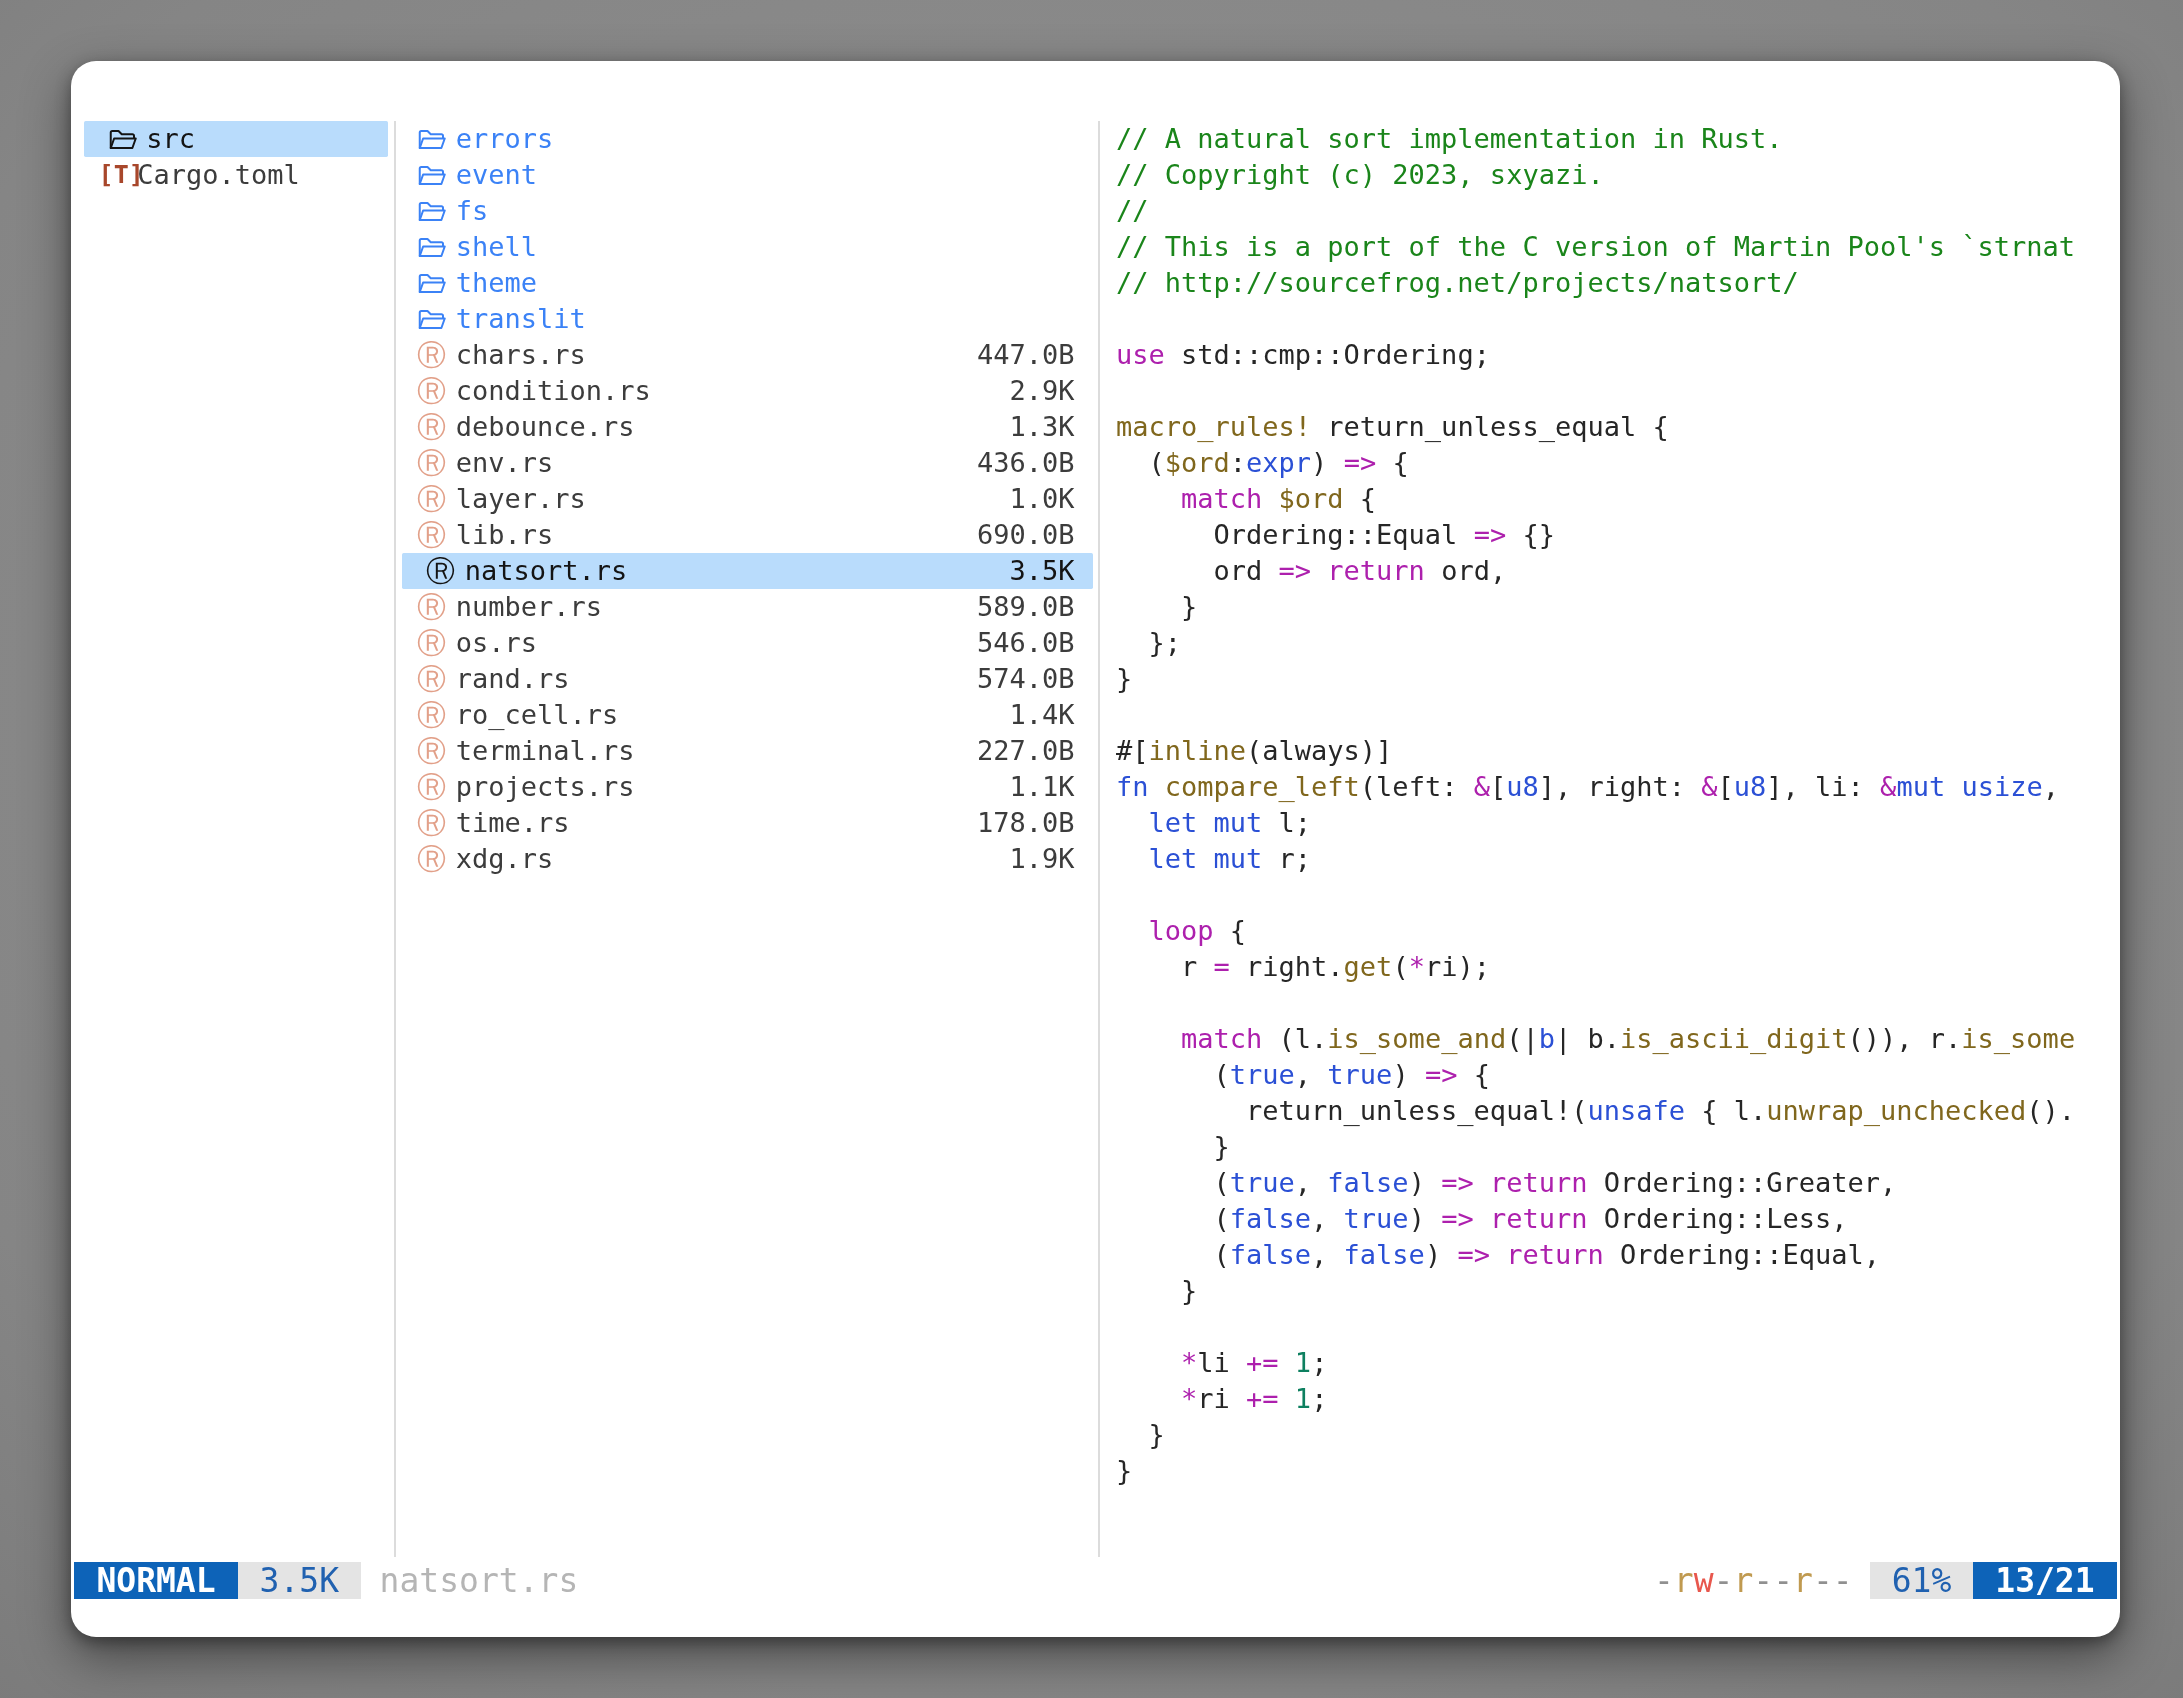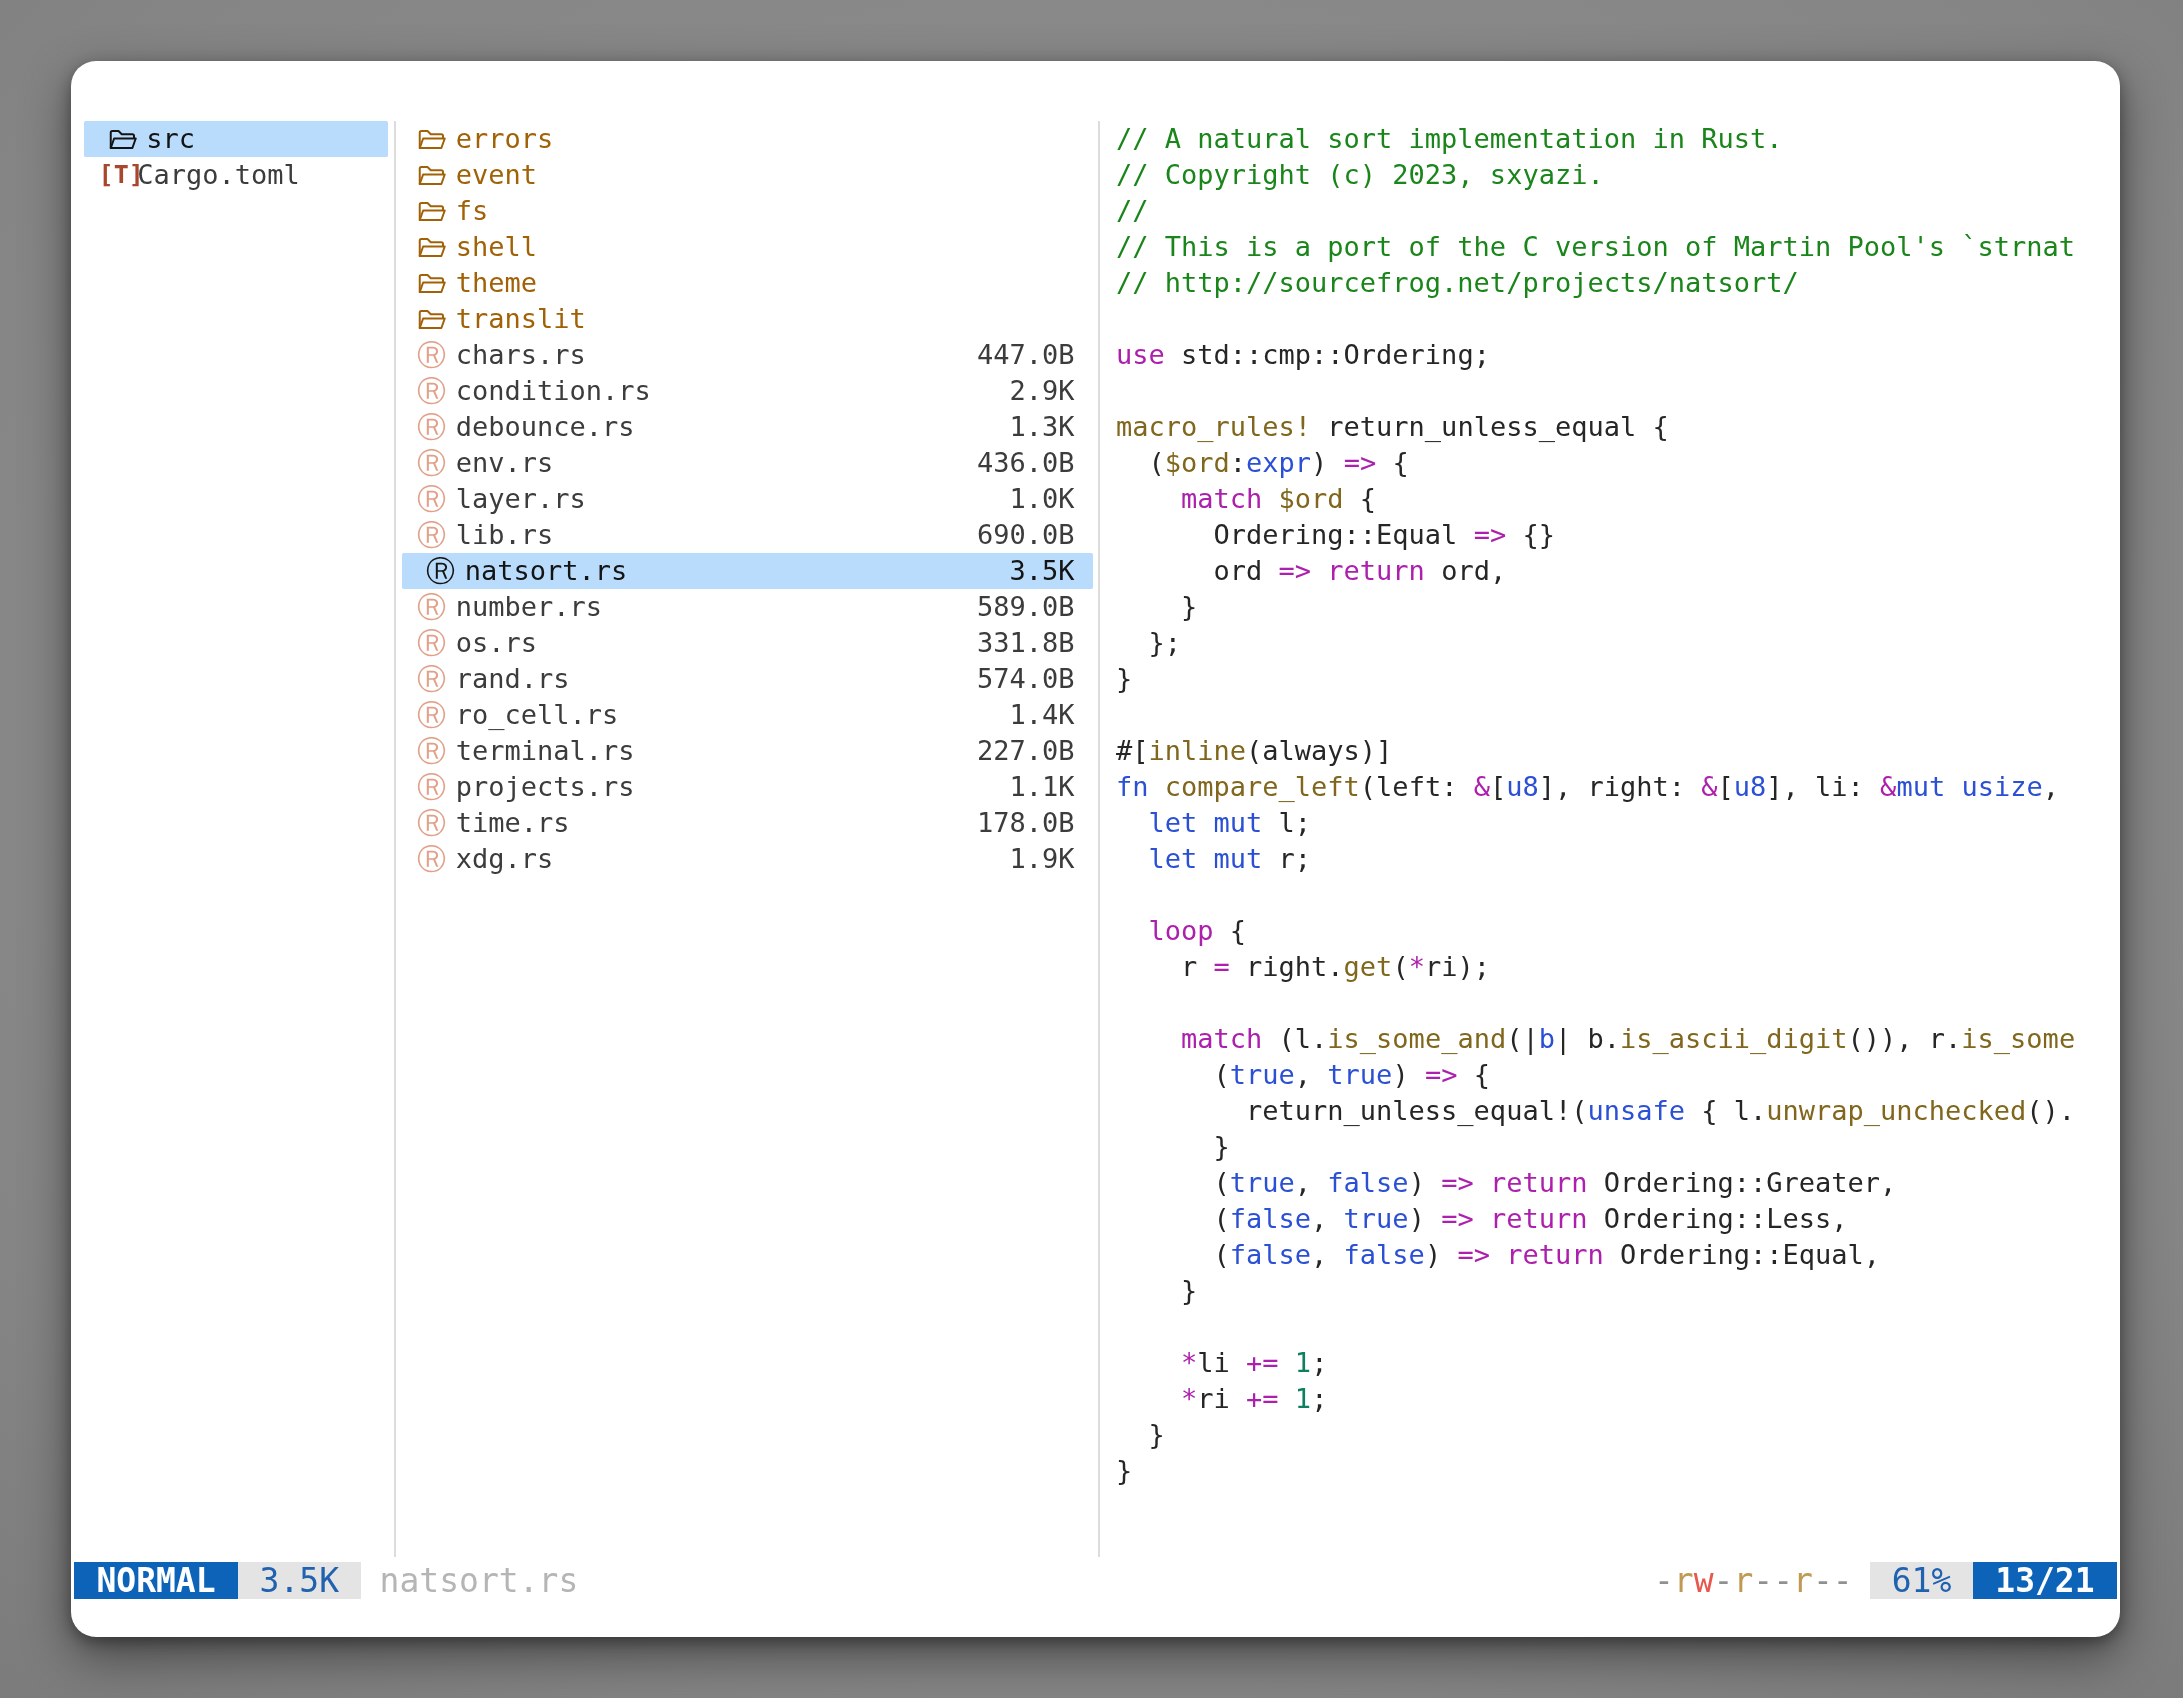--- a/index.html
+++ b/index.html
@@ -24,21 +24,21 @@
 
   .row{
     display:flex;align-items:center;height:36px;
     font-size:27px;line-height:36px;white-space:pre;
     padding:0 18.5px 0 15px;border-radius:1.7px;
   }
   .row .icon{width:37px;flex:0 0 37px;display:flex;align-items:center;}
   .row .label{margin-left:1.7px;}
   .row .size{margin-left:auto;}
 
-  .row[data-kind="folder"]{color:#a16207;}
+  .row[data-kind="folder"]{color:#3b82f6;}
   .row[data-kind="rust"]{color:#3c3c3c;}
   .row[data-kind="rust"] .icon{color:#e2a089;}
   .row[data-kind="toml"]{color:#3c3c3c;}
   .row[data-kind="toml"] .icon{color:#a8472b;font-weight:bold;}
   .row[data-selected="true"]{background:#b9dcfc;color:#141414;padding-left:24px;}
   .row[data-selected="true"] .icon{color:#141414;}
 
   .icon .g{display:none;}
   .icon[data-kind="folder"] .g-folder{display:block;}
   .icon[data-kind="rust"] .g-rust{display:inline;}
@@ -278,21 +278,21 @@
         <span class="size">589.0B</span>
       </div>
 
       <div class="row" data-kind="rust" data-selected="false">
         <span class="icon" data-kind="rust">
           
           <span class="g g-rust">Ⓡ</span>
           
         </span>
         <span class="label">os.rs</span>
-        <span class="size">331.8B</span>
+        <span class="size">546.0B</span>
       </div>
 
       <div class="row" data-kind="rust" data-selected="false">
         <span class="icon" data-kind="rust">
           
           <span class="g g-rust">Ⓡ</span>
           
         </span>
         <span class="label">rand.rs</span>
         <span class="size">574.0B</span>

